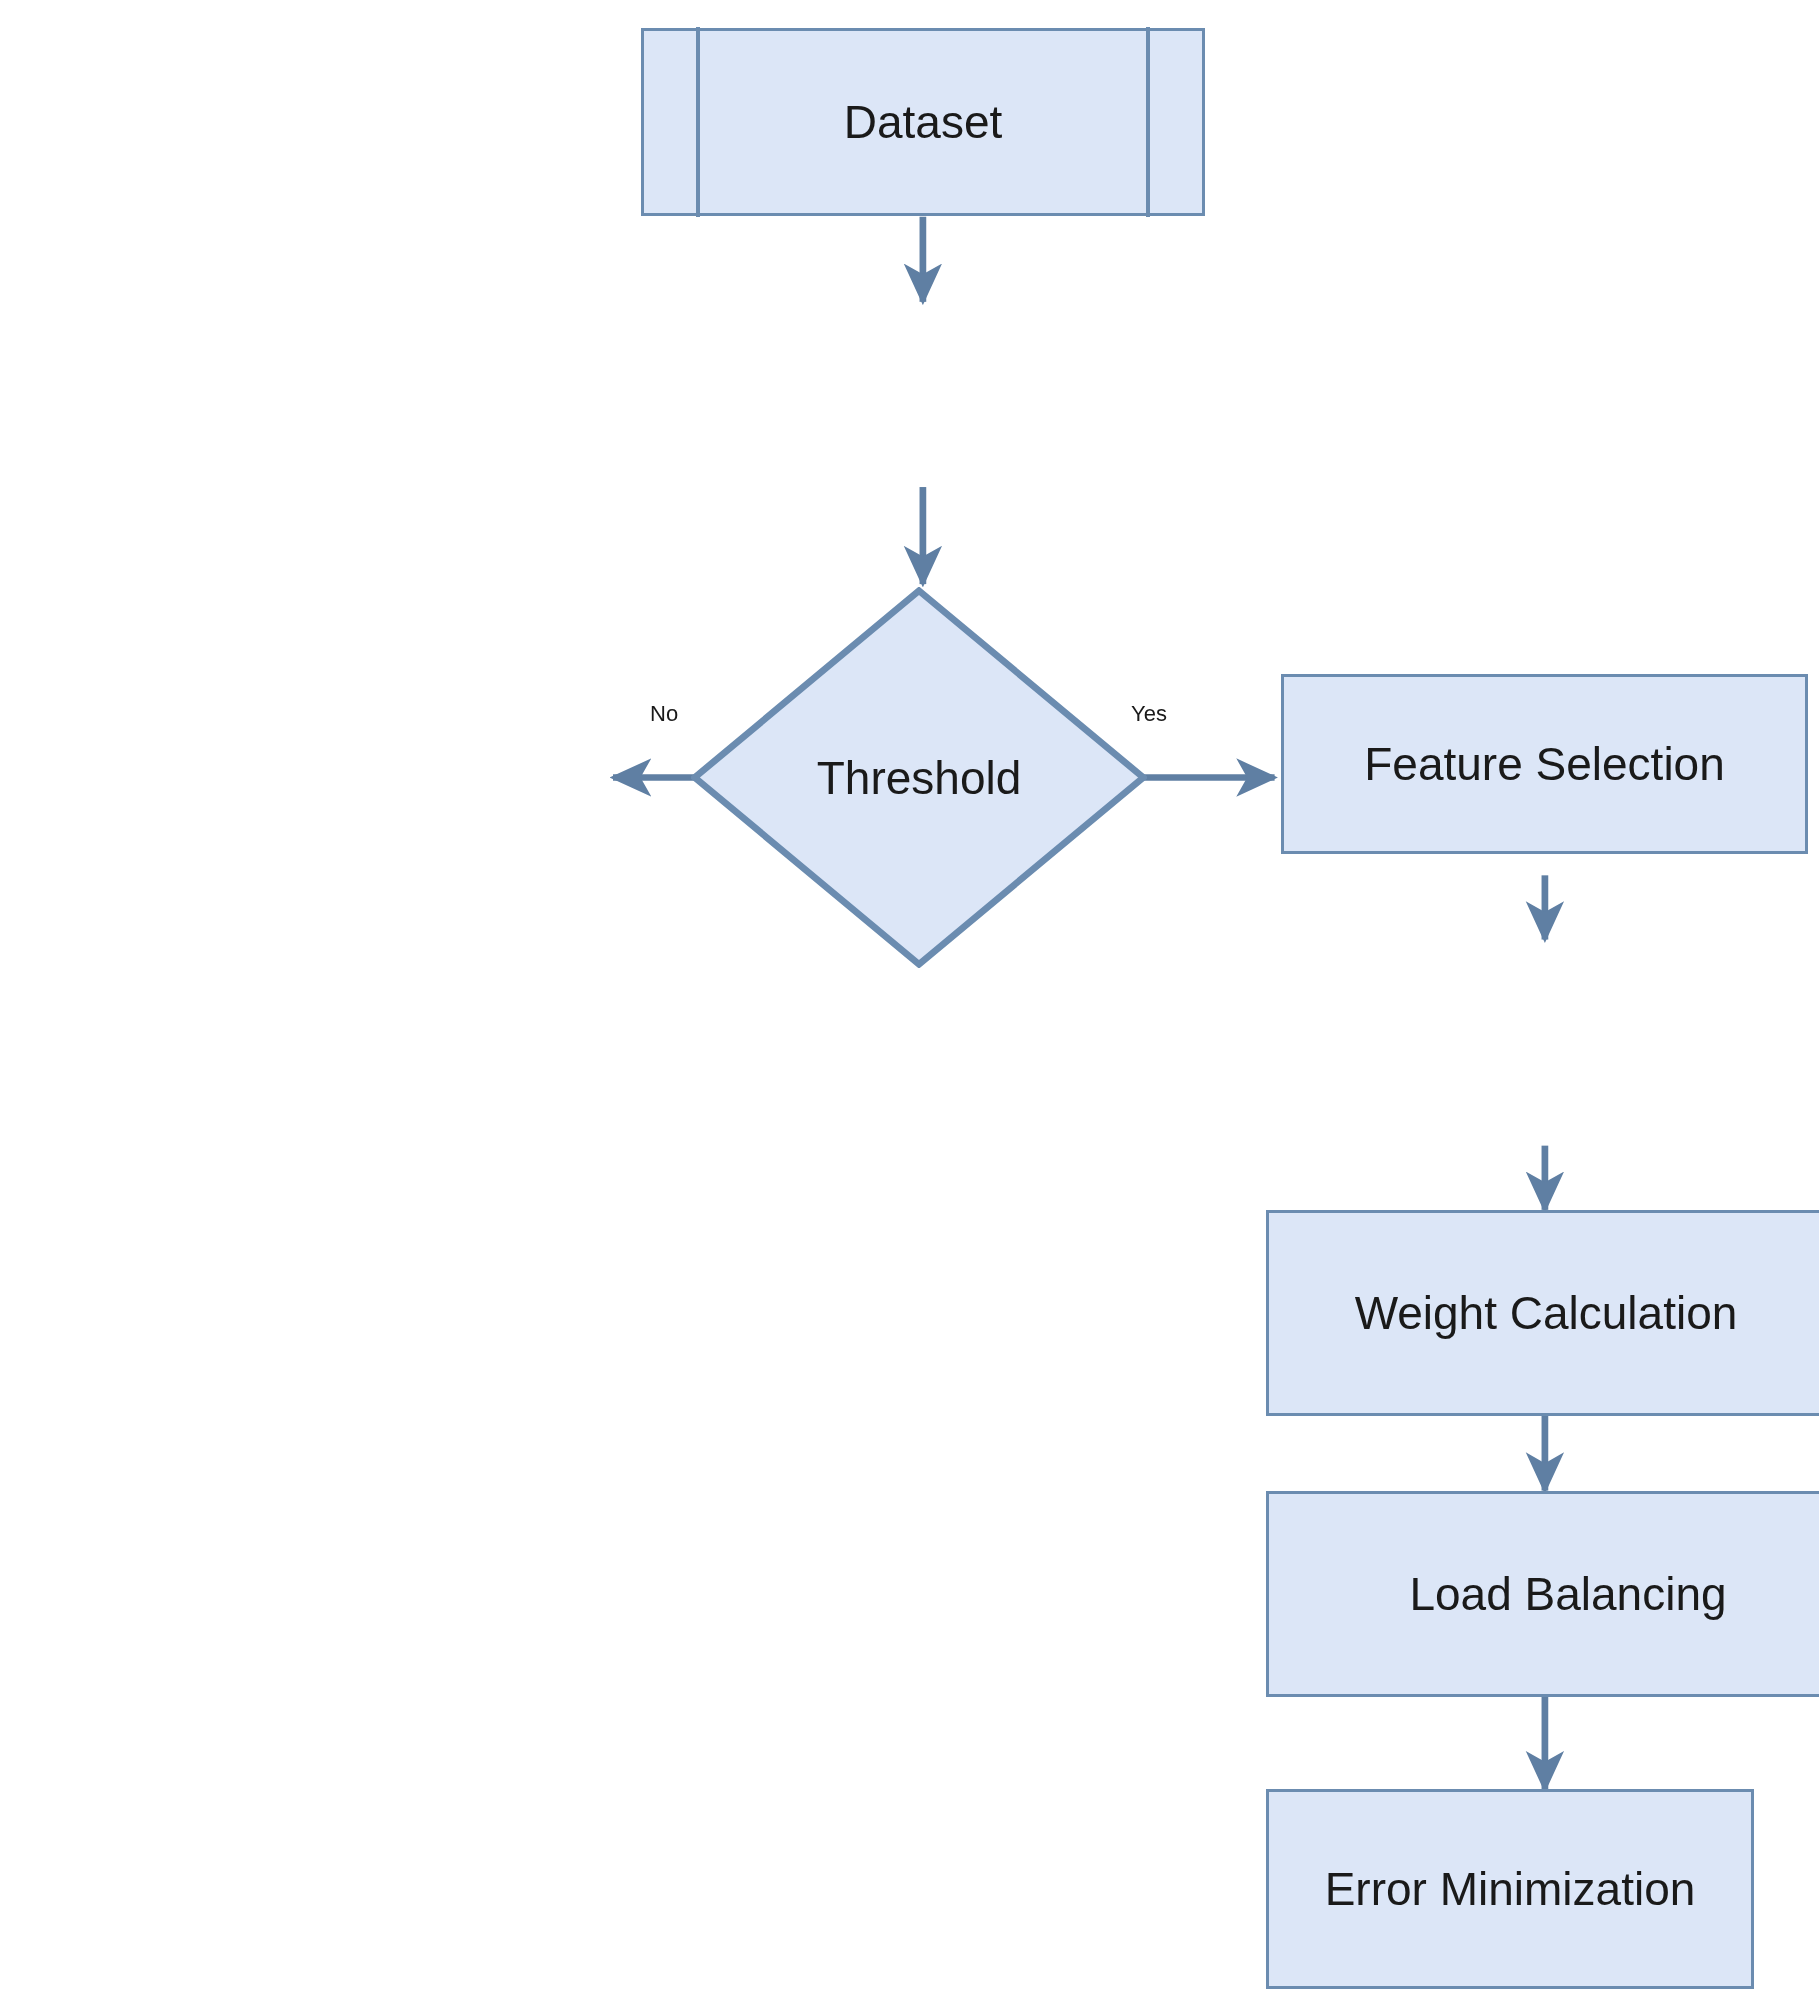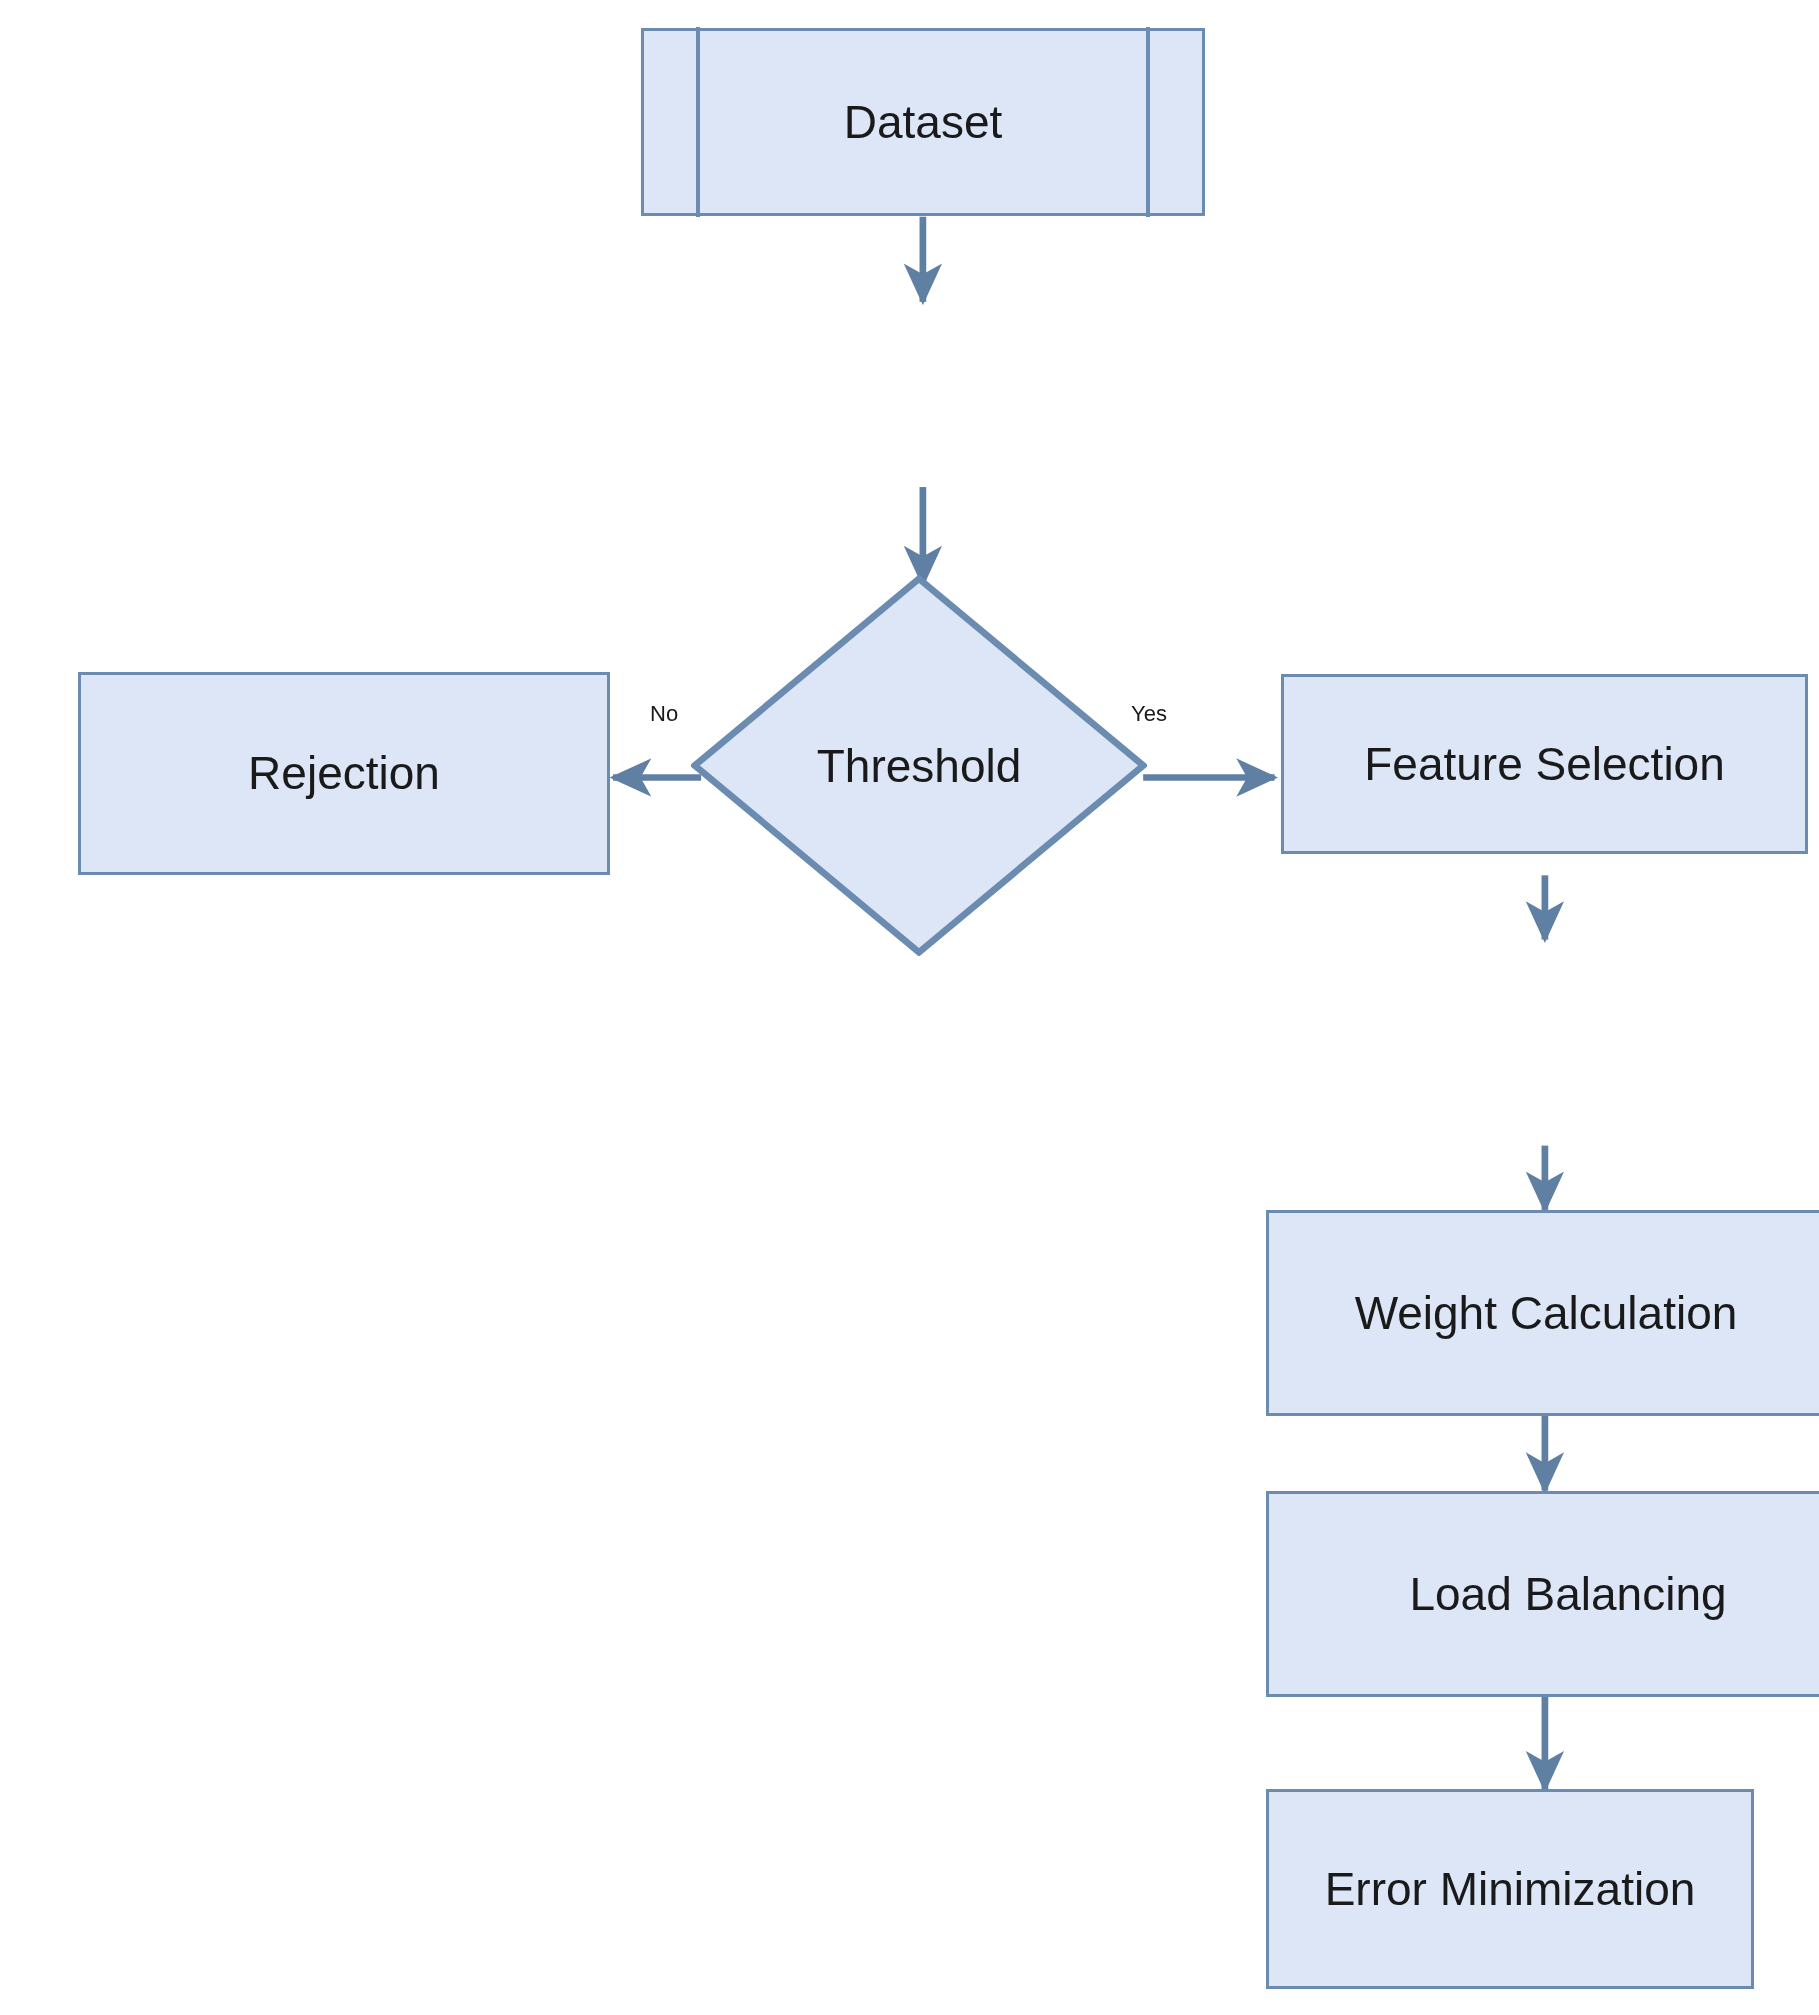--- a/index.html
+++ b/index.html
@@ -105,34 +105,31 @@
     <line x1="2010" y1="2272" x2="2010" y2="2396" stroke="#5f7fa3" stroke-width="9" marker-end="url(#arrow)"></line>
   </svg>
 
   <div class="node predefined" style="left:597px; top:28px; width:564px; height:188px;">
     <span class="bar left"></span>
     <span class="bar right"></span>
     <span class="label">Dataset</span>
   </div>
 
 
-  <div class="diamond" style="left:647px; top:575px; width:456px; height:381px;">
+  <div class="diamond" style="left:647px; top:587px; width:456px; height:381px;">
     <svg class="shape" viewBox="0 0 610 510" preserveAspectRatio="none" xmlns="http://www.w3.org/2000/svg">
       <polygon points="305,5 605,255 305,505 5,255" fill="#dce6f7" stroke="#6b8cb0" stroke-width="9"></polygon>
     </svg>
     <span class="label">Threshold</span>
   </div>
 
   <span class="edge-label" style="left:606px; top:701px;">No</span>
 
   <span class="edge-label" style="left:1087px; top:701px;">Yes</span>
 
-  <div class="node" style="left:34px; top:672px; width:532px; height:203px;">
-    <span class="label">Rejection</span>
-  </div>
 
   <div class="node" style="left:1237px; top:674px; width:527px; height:180px;">
     <span class="label">Feature Selection</span>
   </div>
 
 
   <div class="node" style="left:1222px; top:1210px; width:560px; height:206px;">
     <span class="label">Weight Calculation</span>
   </div>
 

